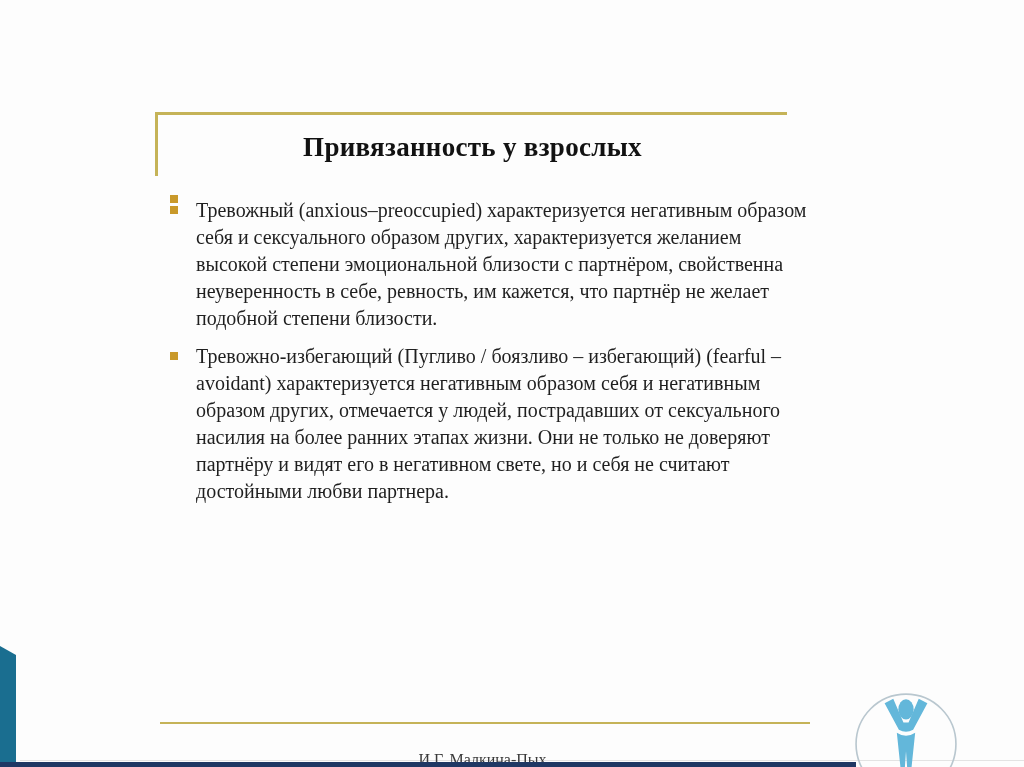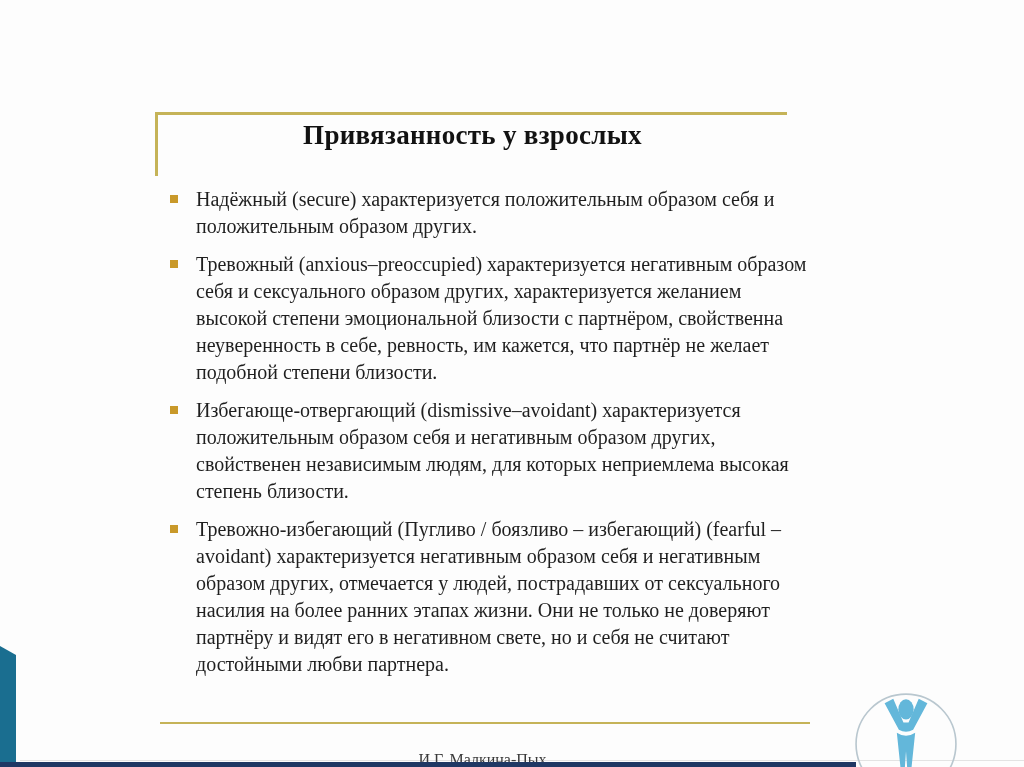--- a/index.html
+++ b/index.html
@@ -16,21 +16,21 @@
     left: 155px;
     top: 112px;
     width: 632px;
     height: 64px;
     border-top: 3px solid var(--gold-line);
     border-left: 3px solid var(--gold-line);
     box-sizing: border-box;
   }
   .title-box h1 {
     margin: 0;
-    padding-top: 5px;
+    padding-top: 17px;
     text-align: center;
     font-family: "Liberation Serif", serif;
     font-size: 27px;
     font-weight: bold;
     color: #121212;
     letter-spacing: 0.3px;
   }
   .bullets {
     position: absolute;
     left: 168px;
@@ -111,29 +111,24 @@
 
 <div class="canvas">
 
   <div class="title-box">
     <h1>Привязанность у взрослых</h1>
   </div>
 
   <ul class="bullets">
     <li>
       <span class="marker"></span>
-      <span>Надёжный (secure) характеризуется положительным образом себя и положительным образом других.</span>
     </li>
     <li>
       <span class="marker"></span>
       <span>Тревожный (anxious–preoccupied) характеризуется негативным образом себя и сексуального образом других, характеризуется желанием высокой степени эмоциональной близости с партнёром, свойственна неуверенность в себе, ревность, им кажется, что партнёр не желает подобной степени близости.</span>
-    </li>
-    <li>
-      <span class="marker"></span>
-      <span>Избегающе-отвергающий (dismissive–avoidant) характеризуется положительным образом себя и негативным образом других, свойственен независимым людям, для которых неприемлема высокая степень близости.</span>
     </li>
     <li>
       <span class="marker"></span>
       <span>Тревожно-избегающий (Пугливо / боязливо – избегающий) (fearful – avoidant) характеризуется негативным образом себя и негативным образом других, отмечается у людей, пострадавших от сексуального насилия на более ранних этапах жизни. Они не только не доверяют партнёру и видят его в негативном свете, но и себя не считают достойными любви партнера.</span>
     </li>
   </ul>
 
   <div class="gold-rule"></div>
   <div class="edge-line"></div>
 

